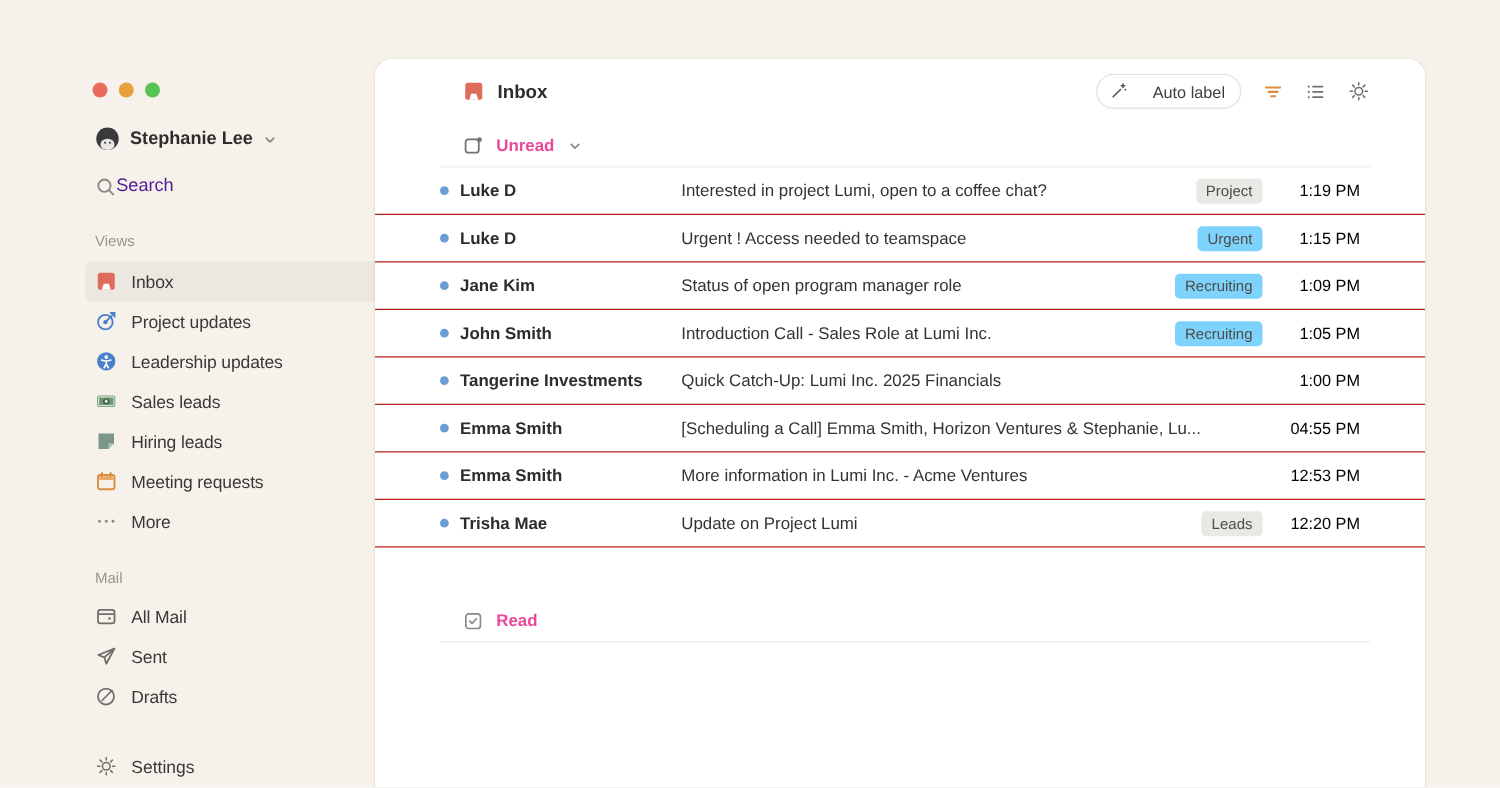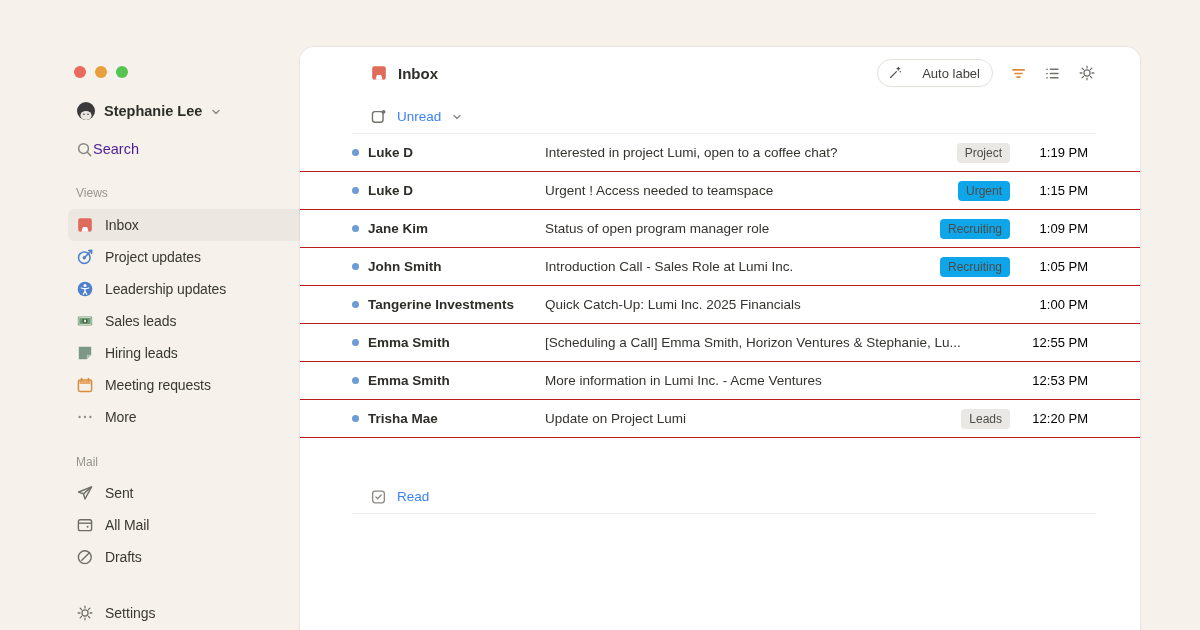--- a/index.html
+++ b/index.html
@@ -42,32 +42,32 @@
   .card-header { height:52px; display:flex; align-items:center; padding:0 44px 0 70px; }
   .card-title-wrap { display:flex; align-items:center; gap:10px; }
   .card-title { font-size:15px; font-weight:700; color:#2E2D29; }
   .header-actions { margin-left:auto; display:flex; align-items:center; gap:17px; }
   .auto-label-btn { height:28px; display:flex; align-items:center; gap:19px; padding:0 12px 0 9px;
                     border:1px solid #E5E2DC; border-radius:15px; background:#fff; font-size:13px; color:#3F3E3A;
                     box-shadow:0 1px 1px rgba(0,0,0,0.02); cursor:pointer; }
   .hicon { cursor:pointer; }
 
   .group-row { height:34px; display:flex; align-items:center; gap:10px; padding:0 44px 0 70px; }
-  .group-label { font-size:13.5px; font-weight:400; color:#3b82f6; }
+  .group-label { font-size:13.5px; font-weight:700; color:#ec4899; }
   .divider { margin:0 44px 0 52px; border-bottom:1px solid #EDECE8; }
 
   .email-row { height:38px; display:flex; align-items:center; padding:0 52px; border-bottom:1px solid #b91c1c; cursor:pointer; }
   .email-row .dot { width:7px; height:7px; border-radius:50%; background:#6C9CD4; margin-right:9px; flex:none; }
   .email-row .sender { width:177px; flex:none; font-size:13.5px; font-weight:700; color:#2E2D29;
                        white-space:nowrap; overflow:hidden; text-overflow:ellipsis; }
   .email-row .subject { flex:1 1 auto; min-width:0; font-size:13.5px; color:#35332F;
                         white-space:nowrap; overflow:hidden; text-overflow:ellipsis; }
   .badge { flex:none; margin-left:12px; font-size:12px; line-height:1; padding:4px 8px; border-radius:4px; color:#4E4C48; }
   .badge.gray { background:#E9E8E4; }
-  .badge.pink { background:#0ea5e9; }
+  .badge.pink { background:#7dd3fc; }
   .email-row .time { flex:none; width:64px; margin-left:14px; text-align:right; font-size:13px; color:#000000; }
 
   .read-group { margin-top:41px; }
 </style>
 </head>
 <body>
 
 <div class="sidebar">
   <div class="traffic">
     <span style="background:#EA6A5C"></span>
@@ -202,38 +202,38 @@
               </svg>
             </span>
     <span class="lbl">More</span>
 
   </div>
 </div>
         <div class="section-title">Mail</div>
         <div class="items mail">
   <div class="side-item">
     <span class="icn">
-              <svg width="18" height="18" viewBox="0 0 18 18" fill="none" stroke="#6F6D68" stroke-width="1.4" stroke-linejoin="round">
-                <path d="M15.6 2.8 L2.6 8 l4.9 1.9 L9 15 z"></path>
-                <path d="M15.6 2.8 L7.5 9.9"></path>
-              </svg>
-            </span>
-    <span class="lbl">Sent</span>
-
-  </div>
-
-  <div class="side-item">
-    <span class="icn">
               <svg width="18" height="18" viewBox="0 0 18 18" fill="none" stroke="#6F6D68" stroke-width="1.4">
                 <rect x="2.4" y="3.8" width="13.2" height="10.8" rx="1.9"></rect>
                 <path d="M2.4 7.2 h13.2"></path>
                 <circle cx="11.6" cy="10.8" r="1" fill="#6F6D68" stroke="none"></circle>
               </svg>
             </span>
     <span class="lbl">All Mail</span>
+
+  </div>
+
+  <div class="side-item">
+    <span class="icn">
+              <svg width="18" height="18" viewBox="0 0 18 18" fill="none" stroke="#6F6D68" stroke-width="1.4" stroke-linejoin="round">
+                <path d="M15.6 2.8 L2.6 8 l4.9 1.9 L9 15 z"></path>
+                <path d="M15.6 2.8 L7.5 9.9"></path>
+              </svg>
+            </span>
+    <span class="lbl">Sent</span>
 
   </div>
 
   <div class="side-item">
     <span class="icn">
               <svg width="18" height="18" viewBox="0 0 18 18" fill="none" stroke="#6F6D68" stroke-width="1.4">
                 <circle cx="8.8" cy="9.2" r="6.4"></circle>
                 <path d="M5.8 12.2 L13.6 4.4" stroke-linecap="round"></path>
               </svg>
             </span>
@@ -354,21 +354,21 @@
     <span class="subject">Quick Catch-Up: Lumi Inc. 2025 Financials</span>
 
     <span class="time">1:00 PM</span>
   </div>
 
   <div class="email-row">
     <span class="dot"></span>
     <span class="sender">Emma Smith</span>
     <span class="subject">[Scheduling a Call] Emma Smith, Horizon Ventures &amp; Stephanie, Lu...</span>
 
-    <span class="time">12:55 PM</span>
+    <span class="time">04:55 PM</span>
   </div>
 
   <div class="email-row">
     <span class="dot"></span>
     <span class="sender">Emma Smith</span>
     <span class="subject">More information in Lumi Inc. - Acme Ventures</span>
 
     <span class="time">12:53 PM</span>
   </div>
 

